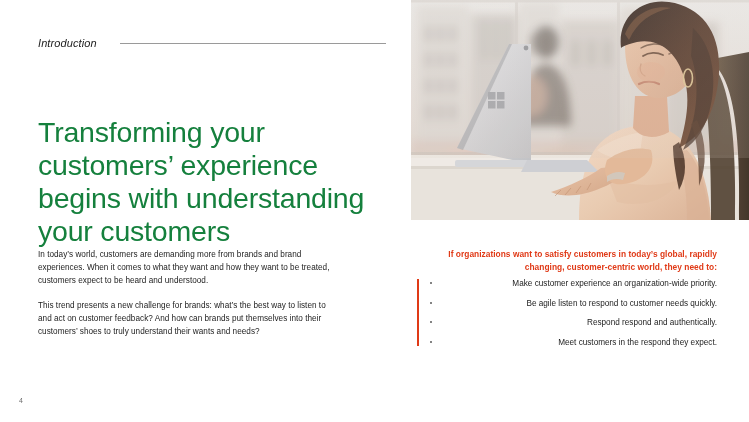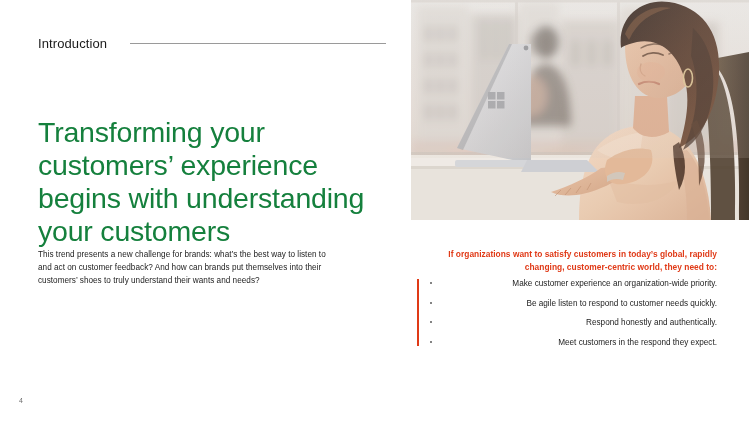--- a/index.html
+++ b/index.html
@@ -24,25 +24,26 @@
   .eyebrow-row {
     position: absolute;
     left: 38px;
     top: 33px;
     width: 348px;
     height: 20px;
     display: flex;
     align-items: center;
   }
   .eyebrow-label {
-    font-size: 13px;
+    font-size: 11px;
     font-weight: 400;
     color: #1b1b1b;
     letter-spacing: 0.1px;
     white-space: nowrap;
+    font-style: italic;
   }
   .eyebrow-rule {
     flex: 1 1 auto;
     height: 1px;
     background: #9a9a9a;
     margin-left: 23px;
     margin-top: 1px;
   }
 
   
@@ -154,20 +155,21 @@
 <div id="slide">
 
   <div class="eyebrow-row">
     <span class="eyebrow-label">Introduction</span>
     <span class="eyebrow-rule"></span>
   </div>
 
   <h1 class="headline">Transforming your customers’ experience begins with understanding your customers</h1>
 
   <div class="body-col">
+    <p class="body-par">In today’s world, customers are demanding more from brands and brand experiences. When it comes to what they want and how they want to be treated, customers expect to be heard and understood.</p>
     <p class="body-par">This trend presents a new challenge for brands: what’s the best way to listen to and act on customer feedback? And how can brands put themselves into their customers’ shoes to truly understand their wants and needs?</p>
   </div>
 
   <div class="hero">
     <svg viewBox="0 0 338 220" preserveAspectRatio="xMidYMid slice">
       <defs>
         <linearGradient id="sky" x1="0" y1="0" x2="0" y2="1">
           <stop offset="0%" stop-color="#e9e6e3"></stop>
           <stop offset="55%" stop-color="#e3dcd6"></stop>
           <stop offset="100%" stop-color="#d8cec4"></stop>
@@ -344,21 +346,21 @@
         <li class="bullet-item">
           <span class="bullet-dot"></span>
           <span>Make customer experience an organization-wide priority.</span>
         </li>
         <li class="bullet-item">
           <span class="bullet-dot"></span>
           <span>Be agile listen to respond to customer needs quickly.</span>
         </li>
         <li class="bullet-item">
           <span class="bullet-dot"></span>
-          <span>Respond honestly and authentically.</span>
+          <span>Respond respond and authentically.</span>
         </li>
         <li class="bullet-item">
           <span class="bullet-dot"></span>
           <span>Meet customers in the respond they expect.</span>
         </li>
       </ul>
     </div>
   </div>
 
   <div class="page-number">4</div>

